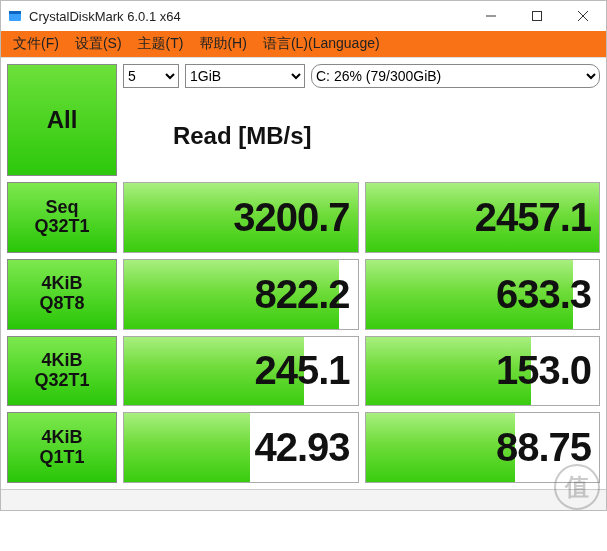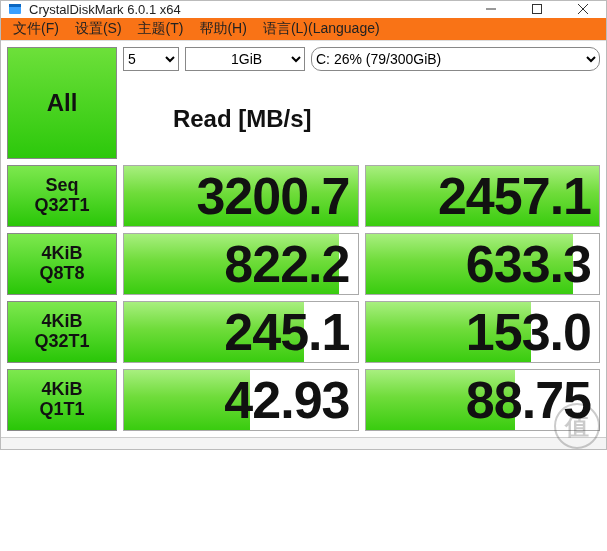--- a/index.html
+++ b/index.html
@@ -3,21 +3,21 @@
 <meta charset="utf-8">
 <style>
   html, body {
     margin: 0;
     padding: 0;
     font-family: "Microsoft YaHei", "Segoe UI", Tahoma, sans-serif;
     background: #fff;
   }
   .window {
     width: 607px;
-    height: 450px;
+    height: 511px;
     box-sizing: border-box;
     border: 1px solid #bbb;
     display: flex;
     flex-direction: column;
     background: #fff;
     position: relative;
   }
   .titlebar {
     height: 30px;
     display: flex;
@@ -80,21 +80,21 @@
     grid-column: 2 / span 3;
   }
   select {
     font-size: 14px;
     height: 24px;
     box-sizing: border-box;
     border: 1px solid #888;
     background: #fff;
   }
   .sel-runs { width: 56px; }
-  .sel-size { width: 120px; padding-left: 41px; }
+  .sel-size { width: 120px; }
   .sel-drive { flex: 1; border-radius: 10px; }
   .col-header {
     text-align: center;
     font-weight: 700;
     font-size: 24px;
     color: #111;
   }
   .tests {
     display: grid;
     grid-template-columns: 110px 1fr 1fr;
@@ -133,21 +133,21 @@
   .value-cell .bar {
     position: absolute;
     left: 0; top: 0; bottom: 0;
     background: linear-gradient(to bottom, #a8ef7f 0%, #6fdc3a 45%, #39cc0f 100%);
     z-index: 0;
   }
   .value-cell .num {
     position: relative;
     z-index: 1;
     font-weight: 900;
-    font-size: 52px;
+    font-size: 40px;
     color: #111;
     white-space: nowrap;
   }
   .statusbar {
     height: 20px;
     border-top: 1px solid #ccc;
     background: #f4f4f4;
   }
   
   .upper {

